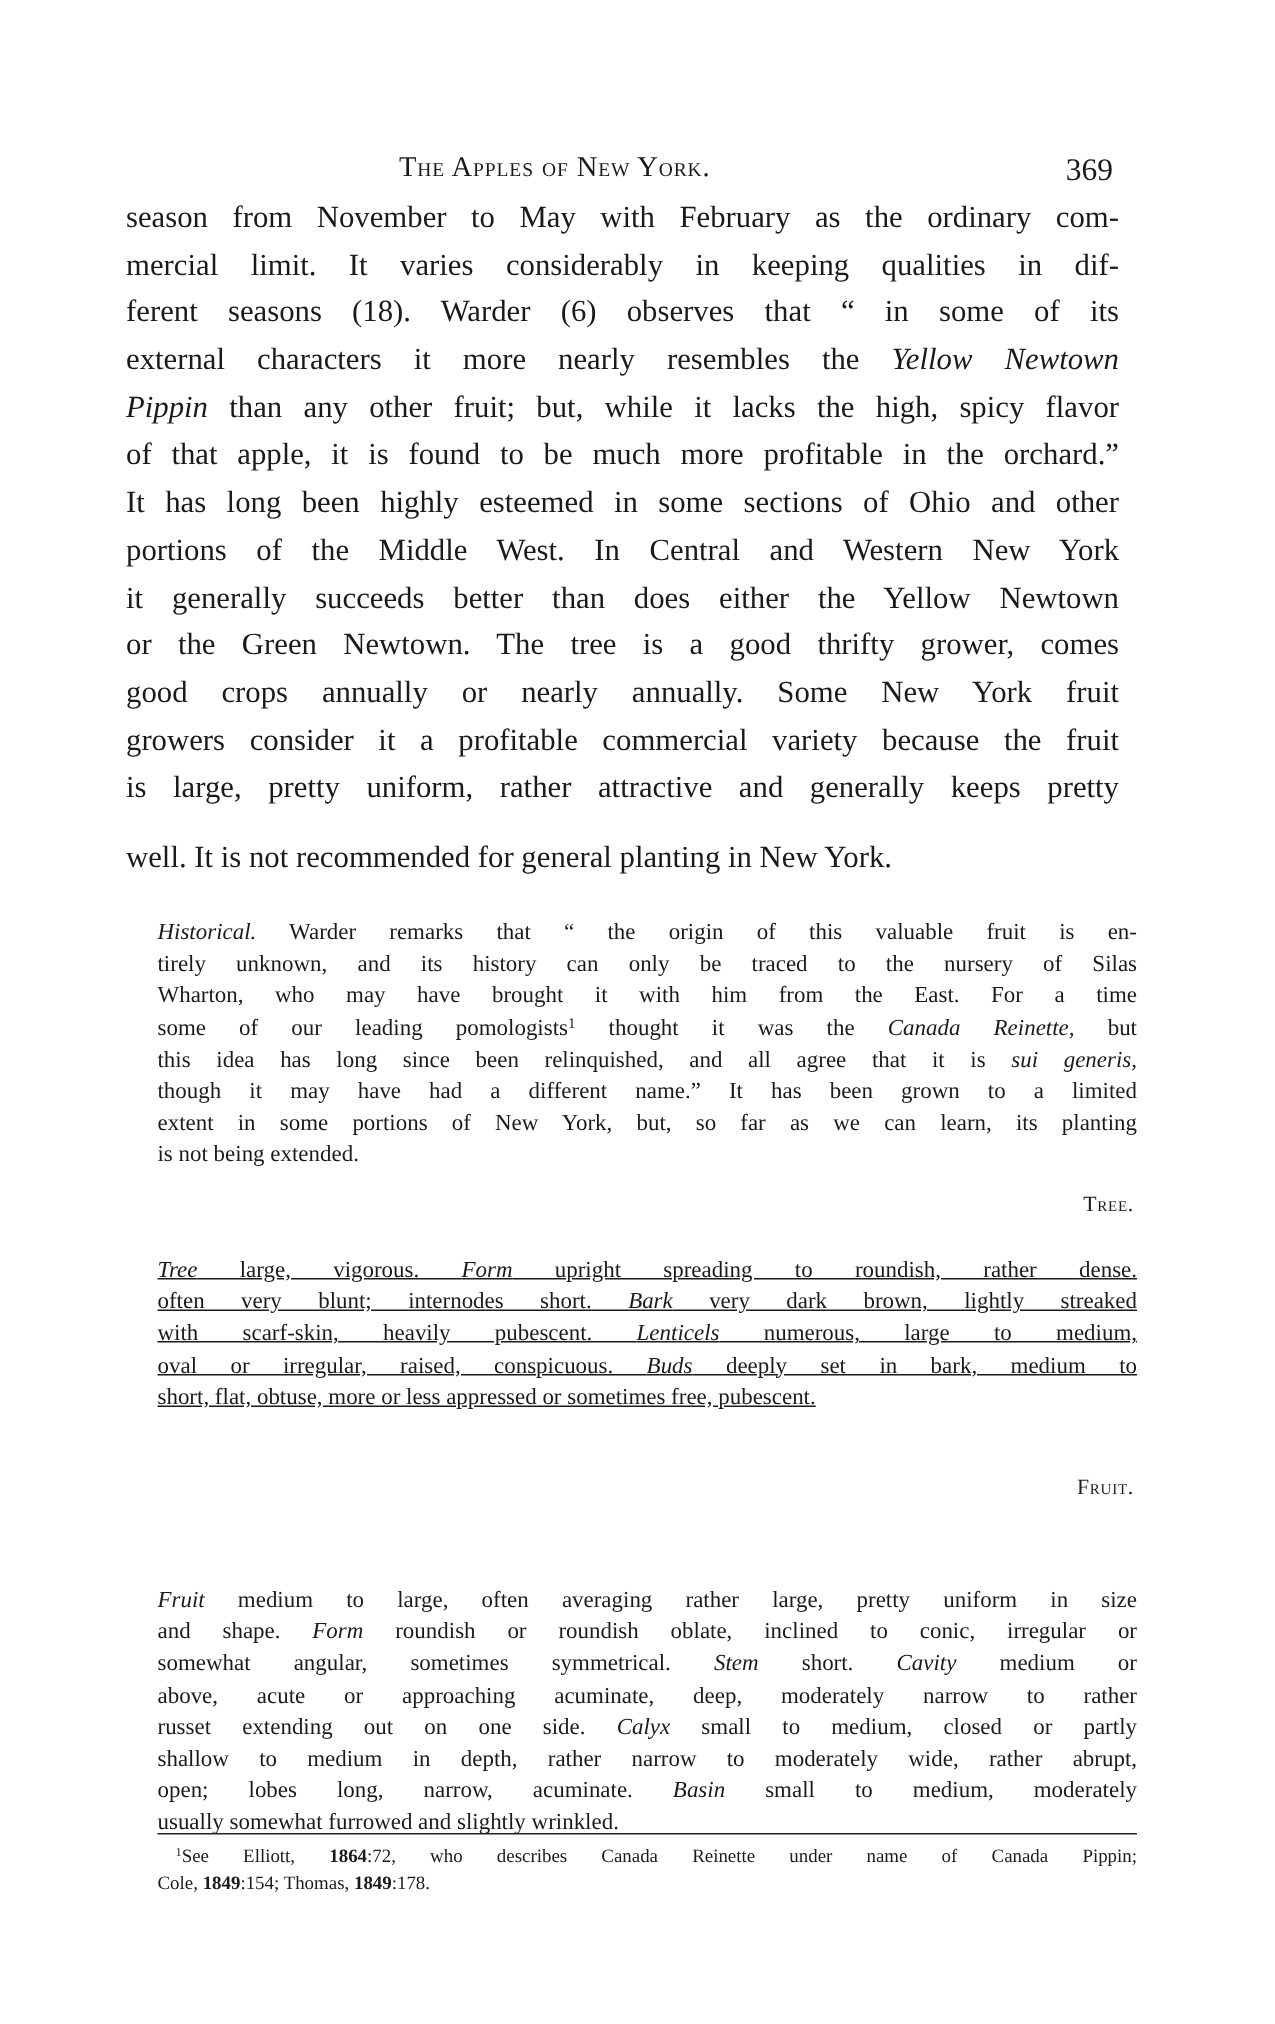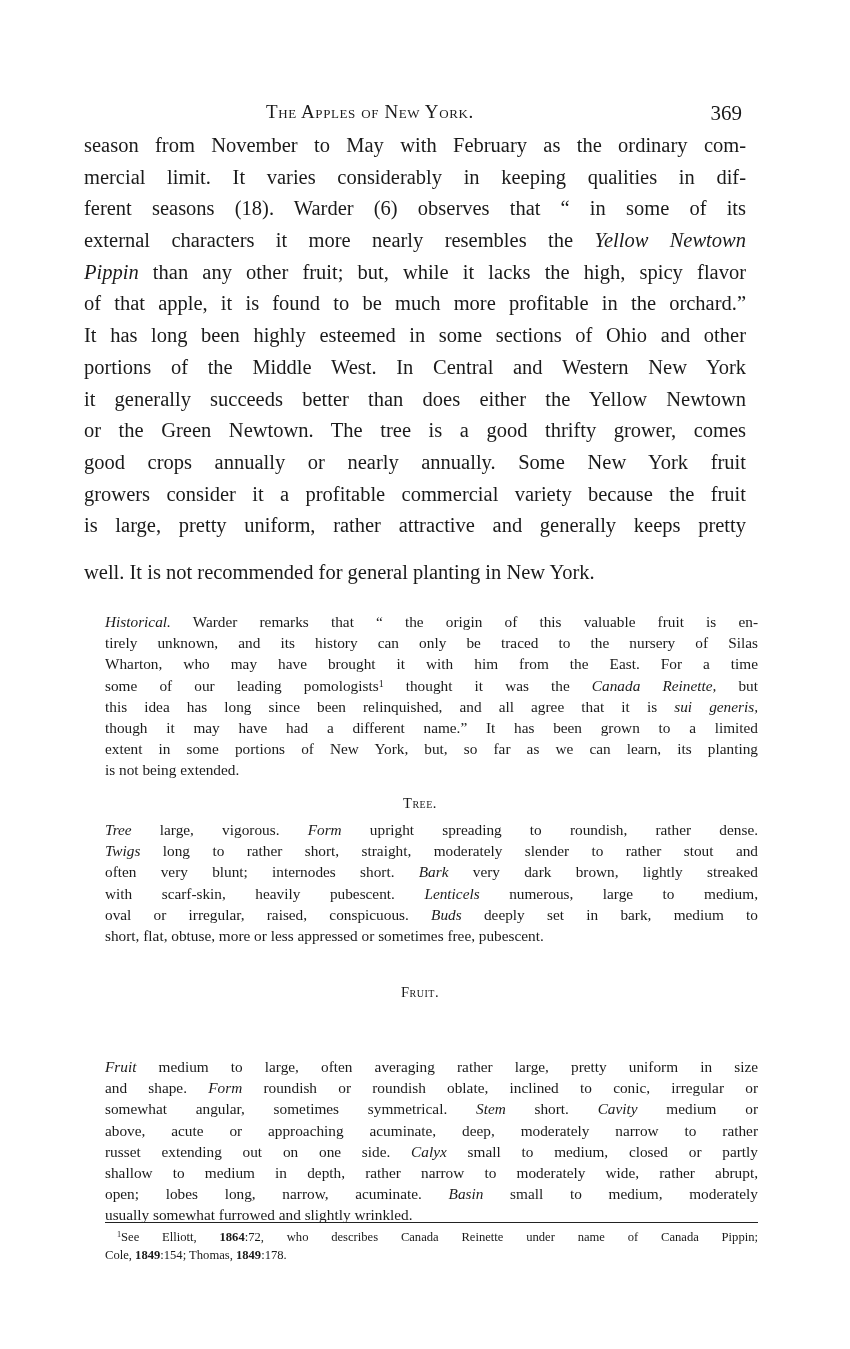--- a/index.html
+++ b/index.html
@@ -7,21 +7,21 @@
   .page { position: absolute; left: 84px; top: 0; width: 662px; }
   .running-head { position: absolute; top: 101px; left: 0; width: 662px; height: 26px; }
   .running-title { position: absolute; left: 182px; top: 0; font-size: 19px; font-variant: small-caps; letter-spacing: 0.6px; }
   .page-number { position: absolute; right: 4px; top: 0; font-size: 21px; }
   .body-text { position: absolute; top: 130px; left: 0; width: 662px; }
   .line { display: block; font-size: 20.5px; height: 31.7px; line-height: 31.7px; white-space: nowrap; text-align: justify; text-align-last: justify; }
   .line.last { text-align-last: left; margin-top: 15px; }
   .small { position: absolute; left: 20px; width: 652px; }
   .sline { display: block; font-size: 15.3px; height: 21.2px; line-height: 21.2px; white-space: nowrap; text-align: justify; text-align-last: justify; }
   .sline.last { text-align-last: left; }
-  .section-head { position: absolute; left: 0; width: 672px; text-align: center; font-size: 14.5px; font-variant: small-caps; letter-spacing: 0.5px; }
+  .section-head { position: absolute; left: 0; width: 672px; text-align: right; font-size: 14.5px; font-variant: small-caps; letter-spacing: 0.5px; }
   .footnote-rule { position: absolute; left: 105px; top: 1222px; width: 653px; height: 0; border-top: 1.5px solid #222; }
   .footnote { position: absolute; left: 105px; top: 1228px; width: 653px; }
   .fline { display: block; font-size: 12.6px; height: 18px; line-height: 18px; white-space: nowrap; text-align: justify; text-align-last: justify; }
   .fline.last { text-align-last: left; }
   i { font-style: italic; }
   b { font-weight: bold; }
   sup { font-size: 0.65em; vertical-align: 0.45em; line-height: 0; }
 </style>
 </head>
 <body>
@@ -53,23 +53,22 @@
     <span class="sline"><i>Historical.</i>  Warder remarks that “ the origin of this valuable fruit is en-</span>
     <span class="sline">tirely unknown, and its history can only be traced to the nursery of Silas</span>
     <span class="sline">Wharton, who may have brought it with him from the East.  For a time</span>
     <span class="sline">some of our leading pomologists<sup>1</sup> thought it was the <i>Canada Reinette,</i> but</span>
     <span class="sline">this idea has long since been relinquished, and all agree that it is <i>sui generis,</i></span>
     <span class="sline">though it may have had a different name.”  It has been grown to a limited</span>
     <span class="sline">extent in some portions of New York, but, so far as we can learn, its planting</span>
     <span class="sline last">is not being extended.</span>
   </div>
 <div class="section-head" style="top:795px; left:84px;">Tree.</div>
-<div class="small" style="top: 819px; left: 105px; width: 653px;" id="tree-text">
+<div class="small" style="top: 836px; left: 105px; width: 653px; text-decoration: underline;" id="tree-text">
     <span class="sline"><i>Tree</i> large, vigorous.  <i>Form</i> upright spreading to roundish, rather dense.</span>
-    <span class="sline"><i>Twigs</i> long to rather short, straight, moderately slender to rather stout and</span>
     <span class="sline">often very blunt; internodes short.  <i>Bark</i> very dark brown, lightly streaked</span>
     <span class="sline">with scarf-skin, heavily pubescent.  <i>Lenticels</i> numerous, large to medium,</span>
     <span class="sline">oval or irregular, raised, conspicuous.  <i>Buds</i> deeply set in bark, medium to</span>
     <span class="sline last">short, flat, obtuse, more or less appressed or sometimes free, pubescent.</span>
   </div>
 <div class="section-head" style="top:984px; left:84px;">Fruit.</div>
 <div class="small" style="top: 1056px; left: 105px; width: 653px;" id="fruit-text">
     <span class="sline"><i>Fruit</i> medium to large, often averaging rather large, pretty uniform in size</span>
     <span class="sline">and shape.  <i>Form</i> roundish or roundish oblate, inclined to conic, irregular or</span>
     <span class="sline">somewhat angular, sometimes symmetrical.  <i>Stem</i> short.  <i>Cavity</i> medium or</span>

